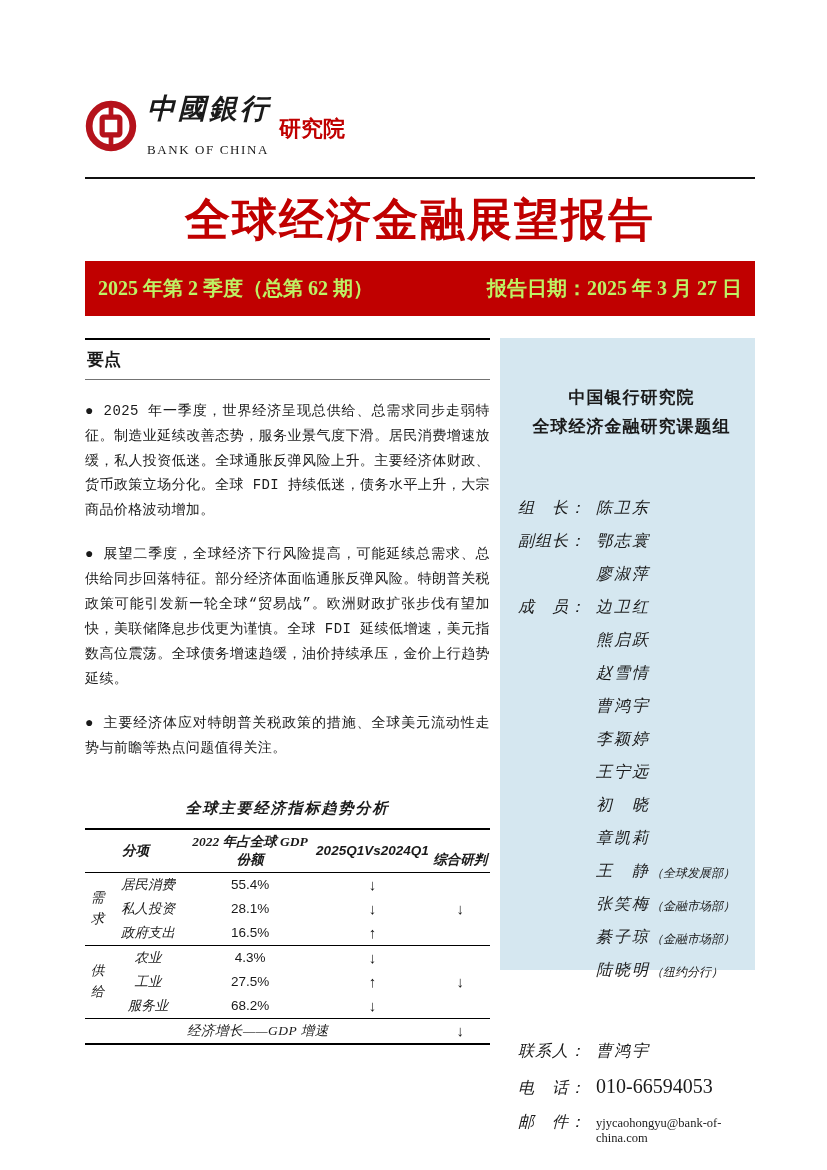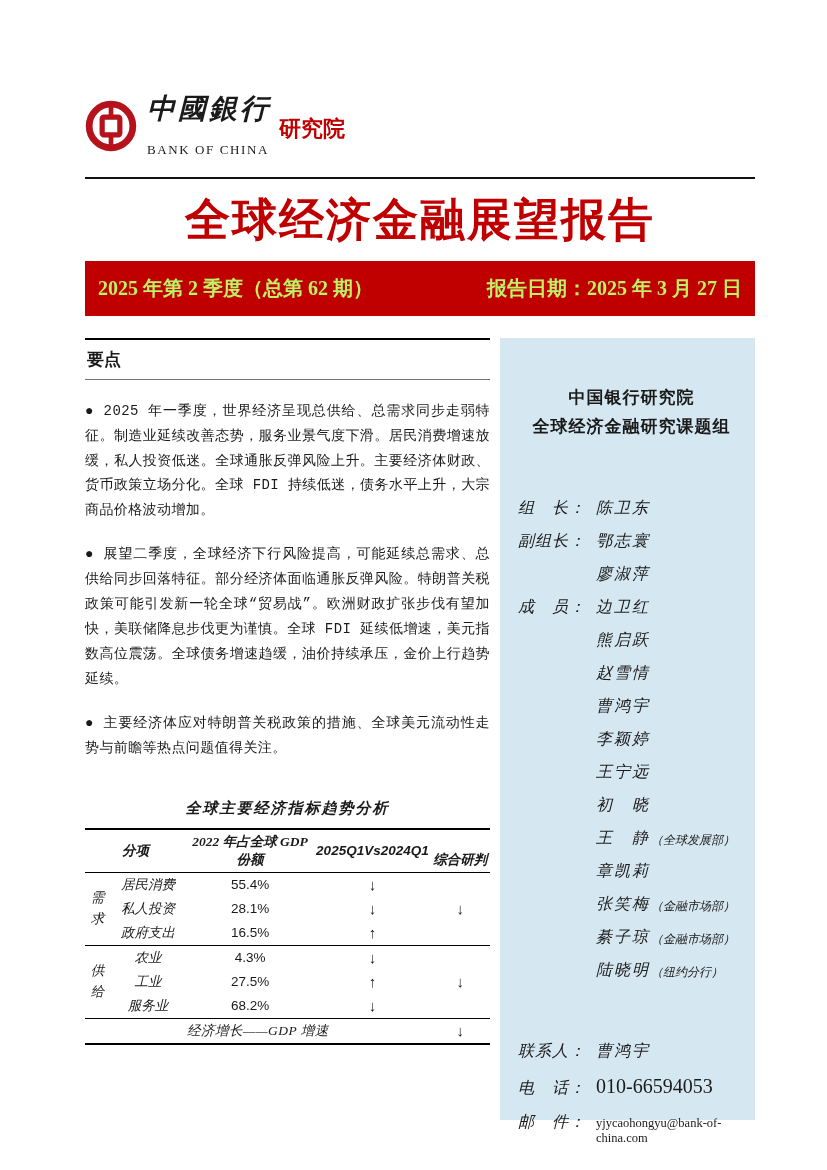--- a/index.html
+++ b/index.html
@@ -21,21 +21,21 @@
   .brand-en{font-size:13px;letter-spacing:1.6px;margin-top:20px;}
   .brand-dept{color:var(--brand-red);font-weight:bold;font-size:22px;margin-left:8px;align-self:flex-end;padding-bottom:12px;}
 
   
   .report-title{margin-top:16px;text-align:center;font-size:45px;font-weight:bold;color:var(--brand-red);letter-spacing:2px;line-height:1.15;}
   .issue-banner{margin-top:14px;height:55px;background:var(--brand-red);color:#bef264;display:flex;justify-content:space-between;align-items:center;padding:0 13px;font-size:20px;font-weight:bold;}
 
   
   .main{margin-top:22px;display:flex;gap:10px;}
   .left-col{width:405px;flex:0 0 405px;}
-  .sidebar{width:255px;flex:0 0 255px;height:782px;background:var(--sidebar-bg);padding:46px 10px 0 18px;}
+  .sidebar{width:255px;flex:0 0 255px;height:632px;background:var(--sidebar-bg);padding:46px 10px 0 18px;}
 
   
   .kp-header{border-top:2.5px solid #000;border-bottom:1px solid #737373;font-weight:bold;font-size:17px;padding:8px 2px;}
   .kp-para{margin:19px 0 0 0;font-size:14px;line-height:1.78;text-align:justify;letter-spacing:0.4px;font-family:Liberation Mono, monospace;}
 
   
   .tbl-title{margin-top:38px;text-align:center;font-size:15px;font-weight:bold;font-style:italic;letter-spacing:2px;}
   table.indicators{width:100%;margin-top:10px;border-collapse:collapse;border-top:2px solid #000;border-bottom:2px solid #000;font-size:13.5px;}
   table.indicators th,table.indicators td{padding:3px 2px;text-align:center;font-weight:normal;}
   table.indicators thead tr{border-bottom:1.5px solid #000;}
@@ -204,26 +204,26 @@
           <div class="role-row">
             <span class="role-label"></span>
             <span class="role-name">王宁远</span>
           </div>
           <div class="role-row">
             <span class="role-label"></span>
             <span class="role-name">初　晓</span>
           </div>
           <div class="role-row">
             <span class="role-label"></span>
+            <span class="role-name">章凯莉</span>
+          </div>
+          <div class="role-row">
+            <span class="role-label"></span>
             <span class="role-name">王　静</span>
             <span class="role-note">（全球发展部）</span>
-          </div>
-          <div class="role-row">
-            <span class="role-label"></span>
-            <span class="role-name">章凯莉</span>
           </div>
           <div class="role-row">
             <span class="role-label"></span>
             <span class="role-name">张笑梅</span>
             <span class="role-note">（金融市场部）</span>
           </div>
           <div class="role-row">
             <span class="role-label"></span>
             <span class="role-name">綦子琼</span>
             <span class="role-note">（金融市场部）</span>

